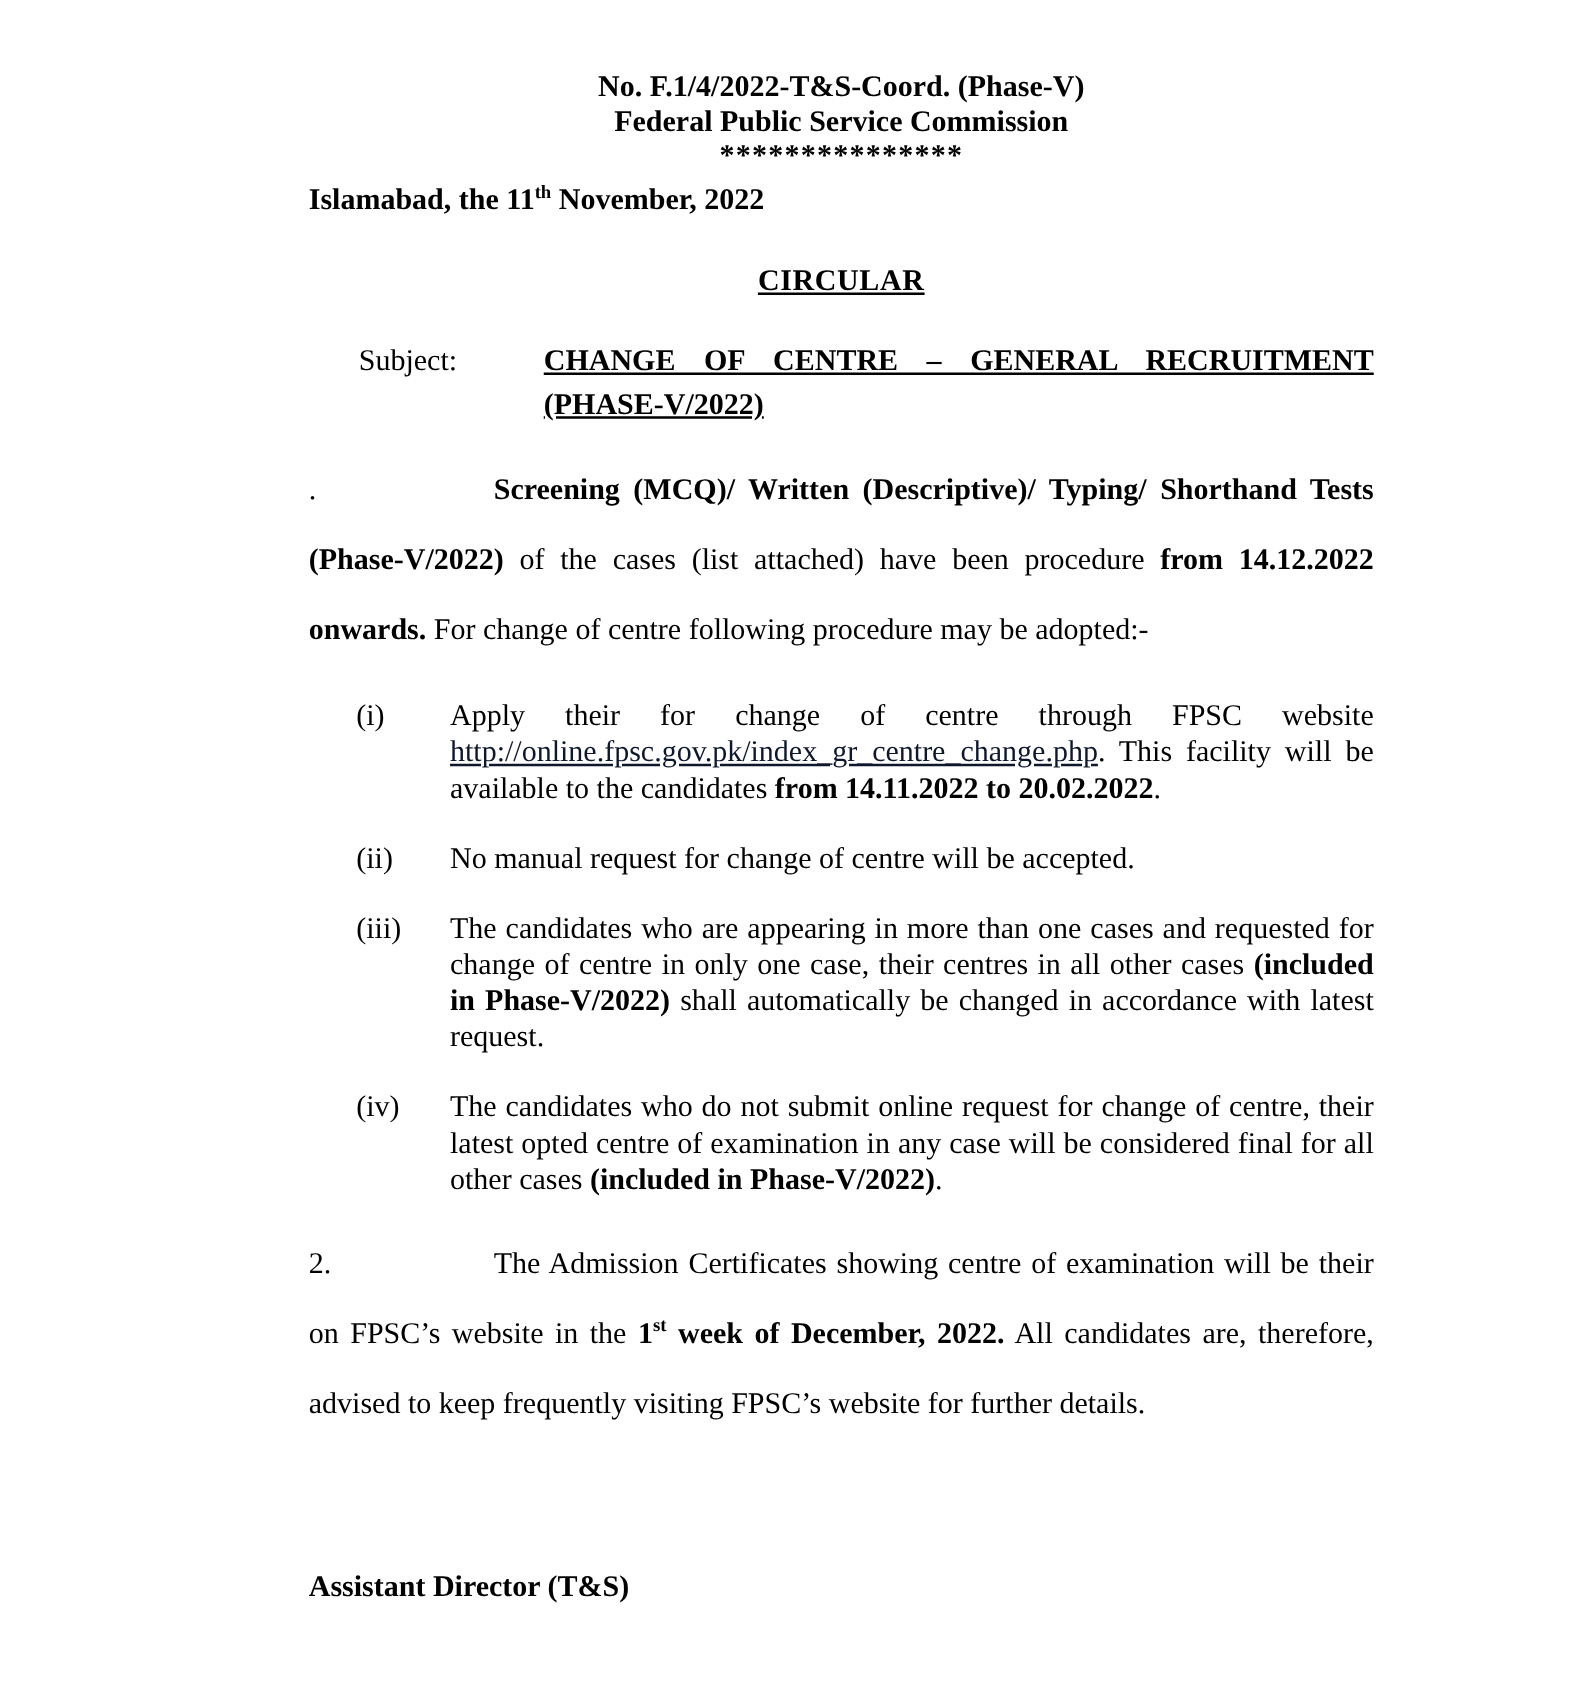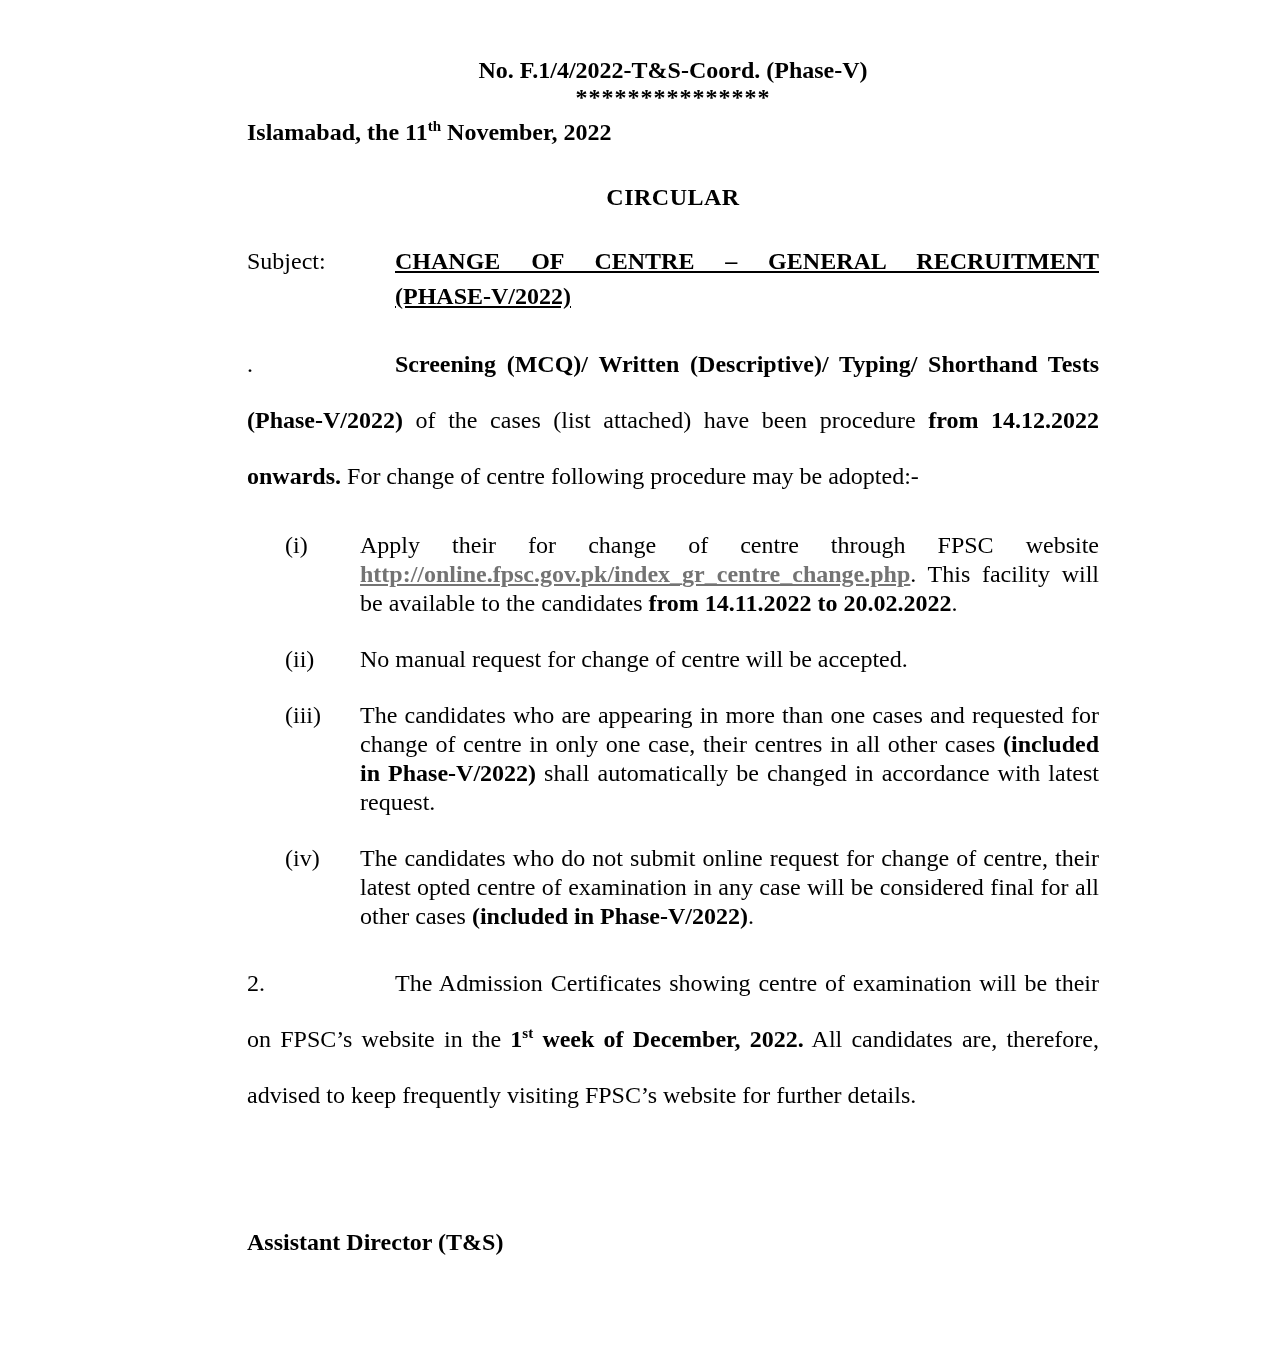--- a/index.html
+++ b/index.html
@@ -39,30 +39,32 @@
     line-height: 28px;
     margin-top: 8px;
   }
   .doc-title {
     text-align: center;
     margin-top: 36px;
     line-height: 30px;
   }
   .doc-title span {
     font-weight: bold;
+    text-decoration: underline;
     letter-spacing: 0.5px;
   }
   .subject {
     display: flex;
     margin-top: 32px;
     line-height: 35px;
   }
   .subject-label {
     width: 148px;
     flex: none;
+    margin-left: 40px;
   }
   .subject-body {
     flex: 1;
     font-weight: bold;
     font-family: Liberation Serif, serif;
   }
   .subject-line1 {
     text-decoration: underline;
     text-align: justify;
     text-align-last: justify;
@@ -119,20 +121,21 @@
     font-weight: bold;
     line-height: 30px;
   }
 </style>
 </head>
 <body>
 
 <div class="page">
 
   <div class="hdr-line">No. F.1/4/2022-T&amp;S-Coord. (Phase-V)</div>
+  <div class="hdr-line">Federal Public Service Commission</div>
   <div class="stars">***************</div>
 
   <div class="dateline"><span>Islamabad, the 11</span><sup class="sp">th</sup><span> November, 2022</span></div>
 
   <div class="doc-title"><span>CIRCULAR</span></div>
 
   <div class="subject">
     <div class="subject-label">Subject:</div>
     <div class="subject-body">
       <div class="subject-line1">CHANGE OF CENTRE – GENERAL RECRUITMENT</div>
@@ -140,21 +143,21 @@
     </div>
   </div>
 
   <div class="para para-1">
     <span class="marker">.</span><span class="b">Screening (MCQ)/ Written (Descriptive)/ Typing/ Shorthand Tests (Phase-V/2022)</span><span> of the cases (list attached) have been procedure </span><span class="b">from 14.12.2022 onwards.</span><span> For change of centre following procedure may be adopted:-</span>
   </div>
 
   <div class="list">
       <div class="list-item">
         <span class="list-marker">(i)</span>
-        <span class="list-content"><span>Apply their for change of centre through FPSC website </span><a class="link" style="color: #737373; font-weight: bold;">http://online.fpsc.gov.pk/index_gr_centre_change.php</a><span>.  This facility will be available to the candidates </span><span class="b">from 14.11.2022 to 20.02.2022</span><span>.</span></span>
+        <span class="list-content"><span>Apply their for change of centre through FPSC website </span><a class="link" style="color: #0f172a;">http://online.fpsc.gov.pk/index_gr_centre_change.php</a><span>.  This facility will be available to the candidates </span><span class="b">from 14.11.2022 to 20.02.2022</span><span>.</span></span>
       </div>
       <div class="list-item">
         <span class="list-marker">(ii)</span>
         <span class="list-content"><span>No manual request for change of centre will be accepted.</span></span>
       </div>
       <div class="list-item">
         <span class="list-marker">(iii)</span>
         <span class="list-content"><span>The candidates who are appearing in more than one cases and requested for change of centre in only one case, their centres in all other cases </span><span class="b">(included in Phase-V/2022)</span><span> shall automatically be changed in accordance with latest request.</span></span>
       </div>
       <div class="list-item">

